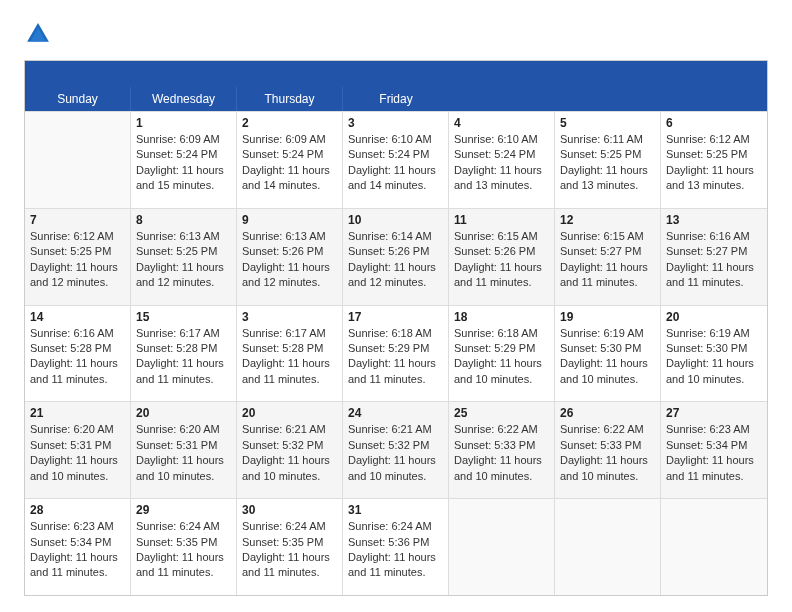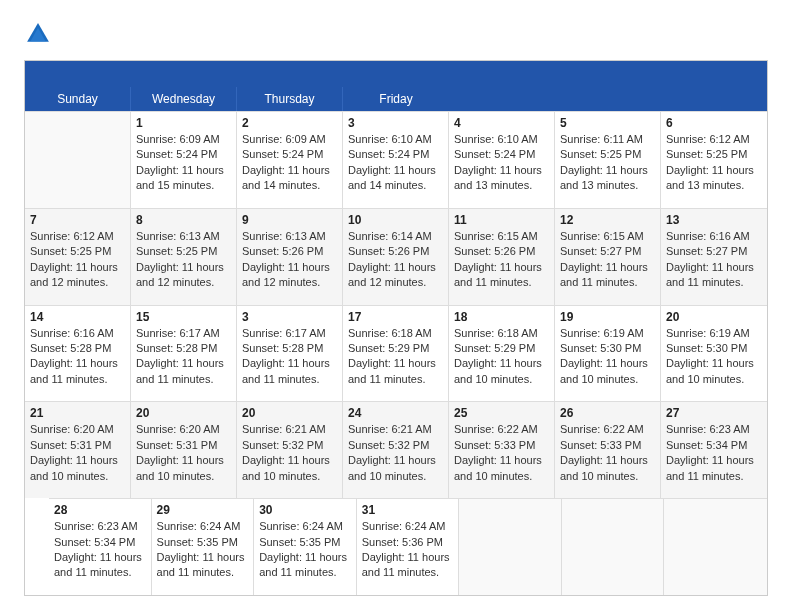--- a/index.html
+++ b/index.html
@@ -247,21 +247,21 @@
           </div>
           <div class="cal-cell">
             <span class="day-num">26</span>
             <div class="cell-info">Sunrise: 6:22 AM<br>Sunset: 5:33 PM<br>Daylight: 11 hours and 10 minutes.</div>
           </div>
           <div class="cal-cell">
             <span class="day-num">27</span>
             <div class="cell-info">Sunrise: 6:23 AM<br>Sunset: 5:34 PM<br>Daylight: 11 hours and 11 minutes.</div>
           </div>
         </div>
-        <div class="cal-week" style="flex: 1 1 0%; margin-left: 24px;">
+        <div class="cal-week" style="flex: 1 1 0%;">
           <div class="cal-cell">
             <span class="day-num">28</span>
             <div class="cell-info">Sunrise: 6:23 AM<br>Sunset: 5:34 PM<br>Daylight: 11 hours and 11 minutes.</div>
           </div>
           <div class="cal-cell">
             <span class="day-num">29</span>
             <div class="cell-info">Sunrise: 6:24 AM<br>Sunset: 5:35 PM<br>Daylight: 11 hours and 11 minutes.</div>
           </div>
           <div class="cal-cell">
             <span class="day-num">30</span>

